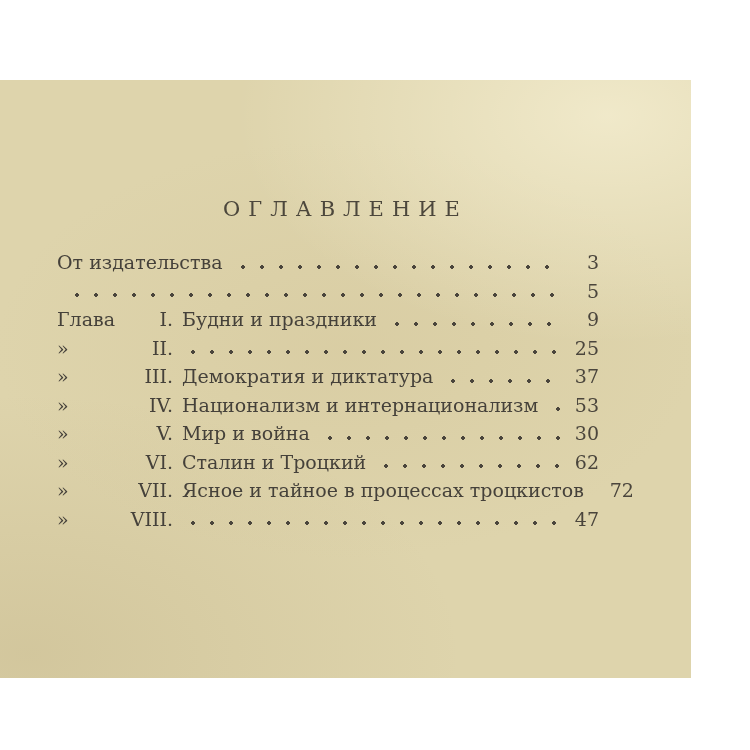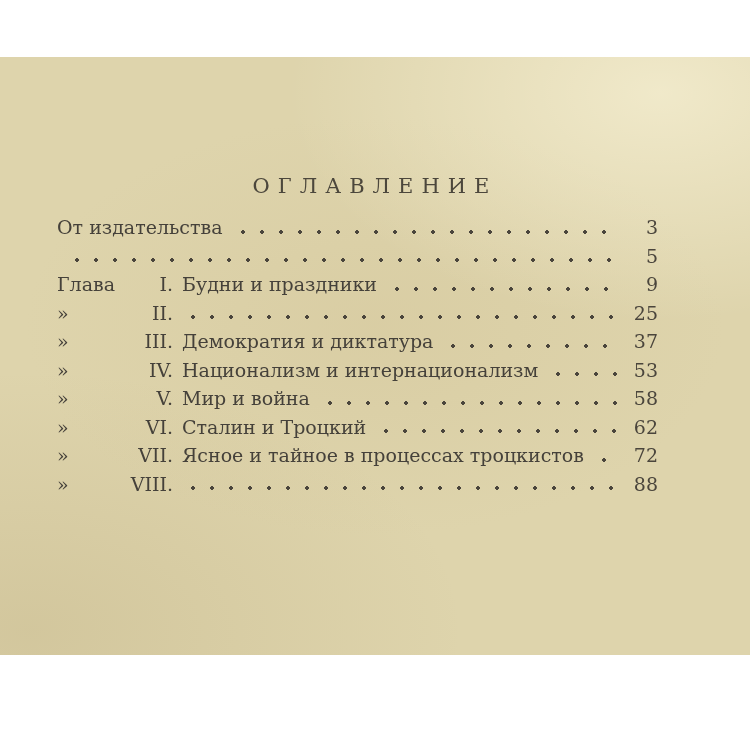--- a/index.html
+++ b/index.html
@@ -11,41 +11,41 @@
     width: 750px;
     height: 750px;
     overflow: hidden;
     position: relative;
     font-family: "DejaVu Serif", "Liberation Serif", serif;
   }
   
   .photo-page {
     position: absolute;
     left: 0;
-    top: 57px;
-    width: 750px;
+    top: 80px;
+    width: 691px;
     height: 598px;
     color: #45413a;
     background:
       radial-gradient(ellipse 620px 380px at 88% 6%, rgba(255, 250, 226, 0.55), rgba(255, 250, 226, 0) 60%),
       radial-gradient(ellipse 700px 420px at 4% 96%, rgba(150, 128, 78, 0.16), rgba(150, 128, 78, 0) 62%),
       radial-gradient(ellipse 500px 300px at 50% 45%, rgba(208, 193, 148, 0.35), rgba(208, 193, 148, 0) 70%),
       #ded4ac;
   }
   .page-title {
     margin: 114px 0 0 0;
     text-align: center;
     font-size: 21px;
     font-weight: normal;
     letter-spacing: 8px;
     color: #4c473c;
     line-height: 30px;
   }
   .toc {
-    margin-top: 12px;
+    margin-top: 24px;
     padding: 0 92px 0 57px;
   }
   .toc-row {
     display: flex;
     align-items: flex-start;
     height: 28.5px;
     line-height: 28px;
     font-size: 19px;
     white-space: nowrap;
   }
@@ -133,21 +133,21 @@
       <span class="col-title">Национализм и интернационализм</span>
       <span class="leader"></span>
       <span class="col-page">53</span>
     </div>
 
     <div class="toc-row">
       <span class="col-prefix">»</span>
       <span class="col-numeral">V.</span>
       <span class="col-title">Мир и война</span>
       <span class="leader"></span>
-      <span class="col-page">58</span>
+      <span class="col-page">30</span>
     </div>
 
     <div class="toc-row">
       <span class="col-prefix">»</span>
       <span class="col-numeral">VI.</span>
       <span class="col-title">Сталин и Троцкий</span>
       <span class="leader"></span>
       <span class="col-page">62</span>
     </div>
 
@@ -156,17 +156,17 @@
       <span class="col-numeral">VII.</span>
       <span class="col-title">Ясное и тайное в процессах троцкистов</span>
       <span class="leader"></span>
       <span class="col-page">72</span>
     </div>
 
     <div class="toc-row">
       <span class="col-prefix">»</span>
       <span class="col-numeral">VIII.</span>
       <span class="leader"></span>
-      <span class="col-page">88</span>
+      <span class="col-page">47</span>
     </div>
 
   </div>
 </div>
 
 </body></html>

